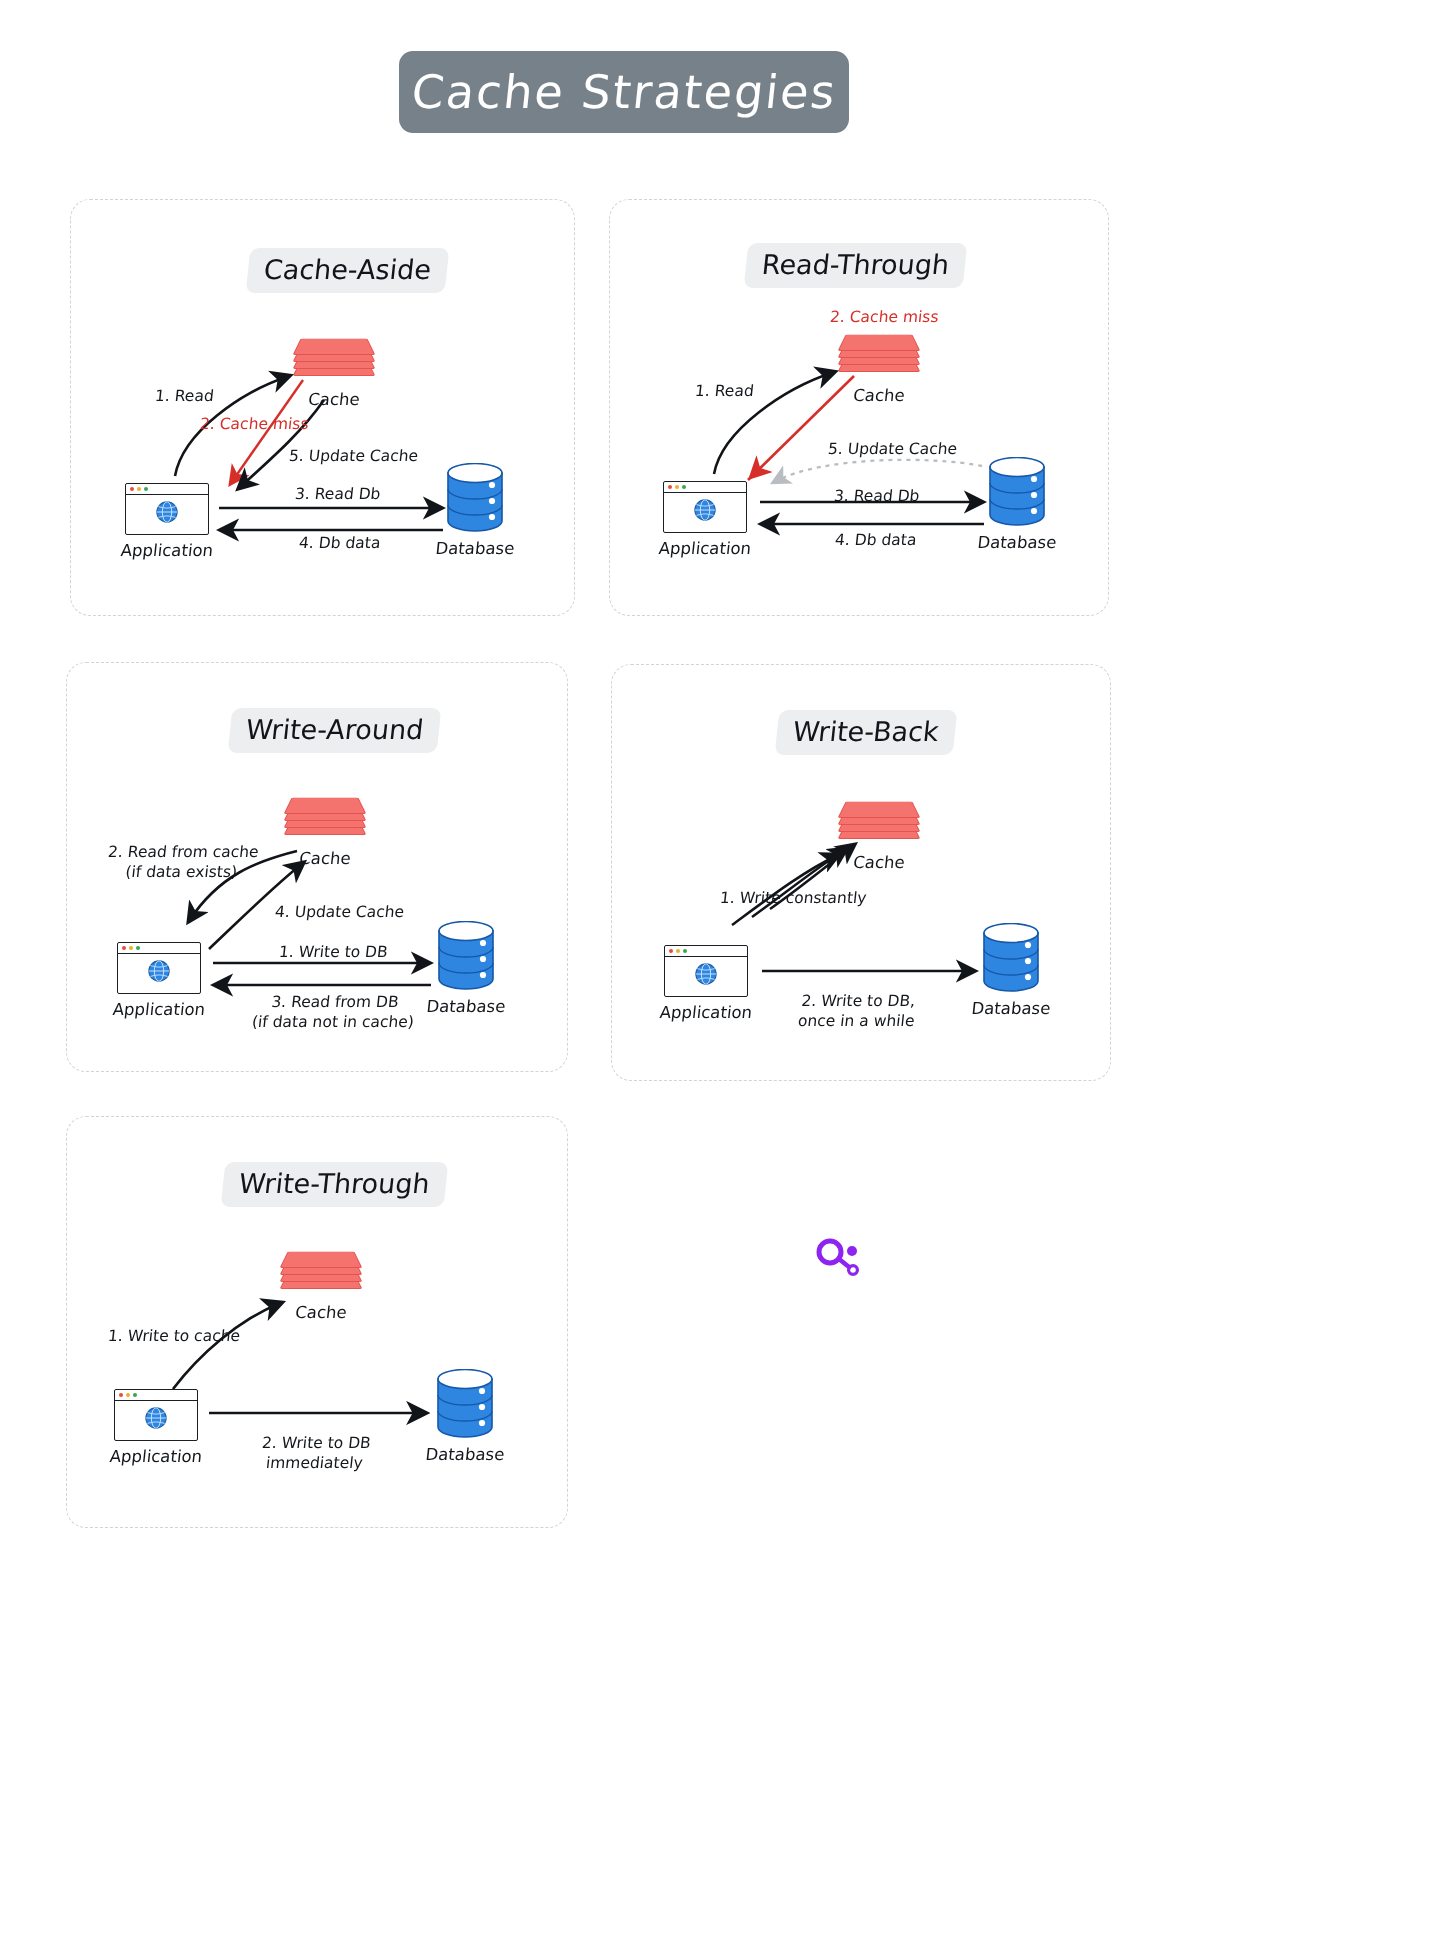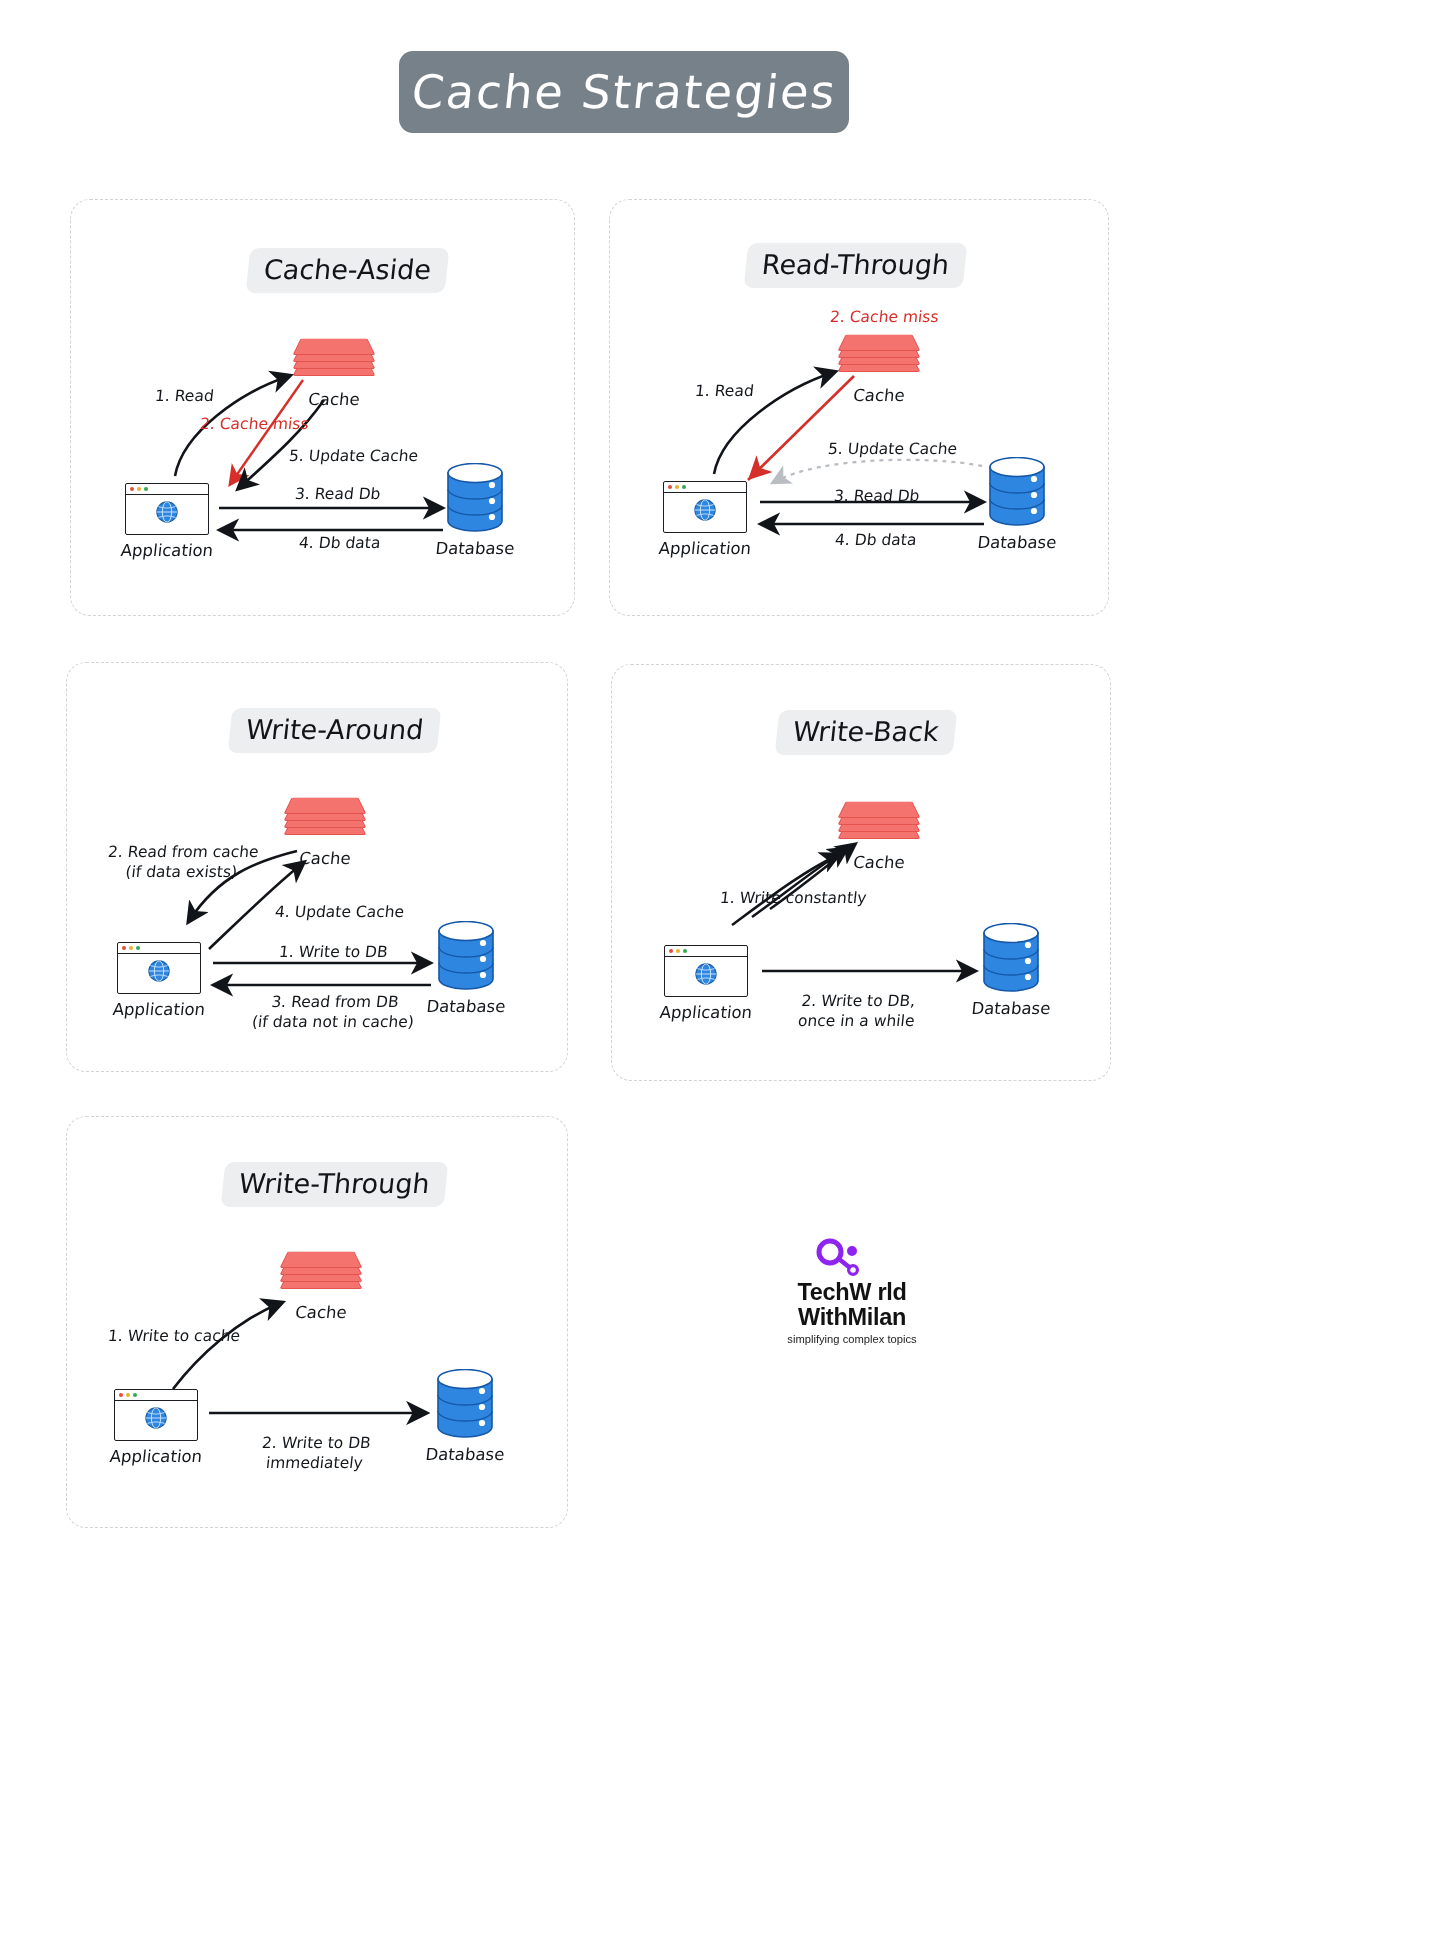--- a/index.html
+++ b/index.html
@@ -489,18 +489,13 @@
   </div>
 </div>
 
 <div id="brand-logo">
   <svg class="logo-mark" viewBox="0 0 58 44">
     <circle cx="22" cy="14" r="11" fill="none" stroke="#8e24f0" stroke-width="5"></circle>
     <line x1="31" y1="21" x2="41" y2="29" stroke="#8e24f0" stroke-width="4.6" stroke-linecap="round"></line>
     <circle cx="44" cy="13" r="5" fill="#8e24f0"></circle>
     <circle cx="45" cy="32" r="4.4" fill="none" stroke="#8e24f0" stroke-width="3.2"></circle>
   </svg>
-  <div class="logo-text-wrap">
-    <div class="logo-line1">TechW rld</div>
-    <div class="logo-line2">WithMilan</div>
-    <div class="logo-tag">simplifying complex topics</div>
-  </div>
 </div>
 
 </body></html>

